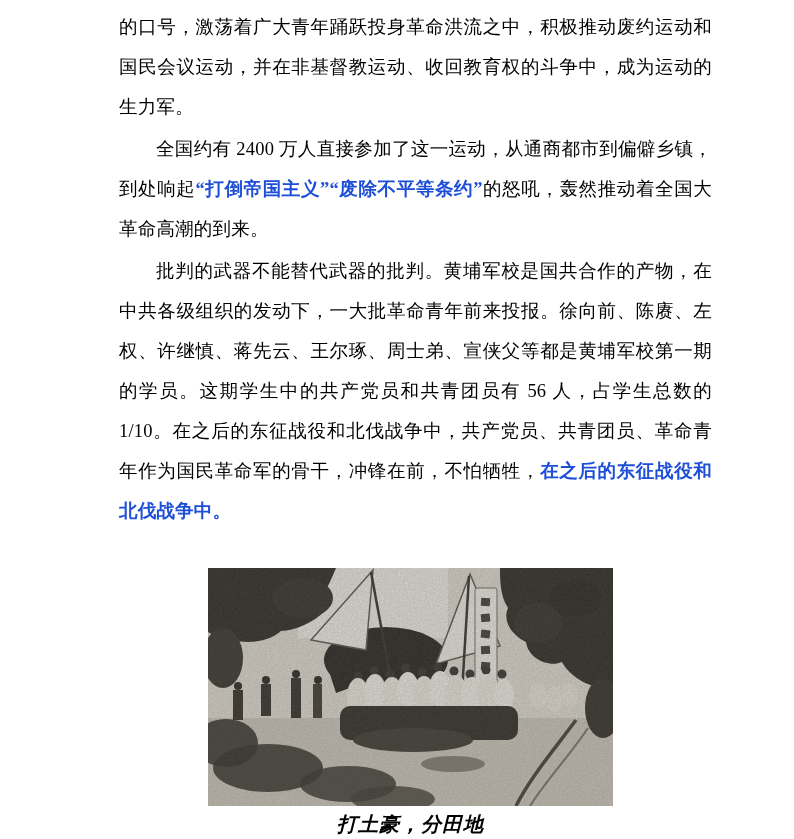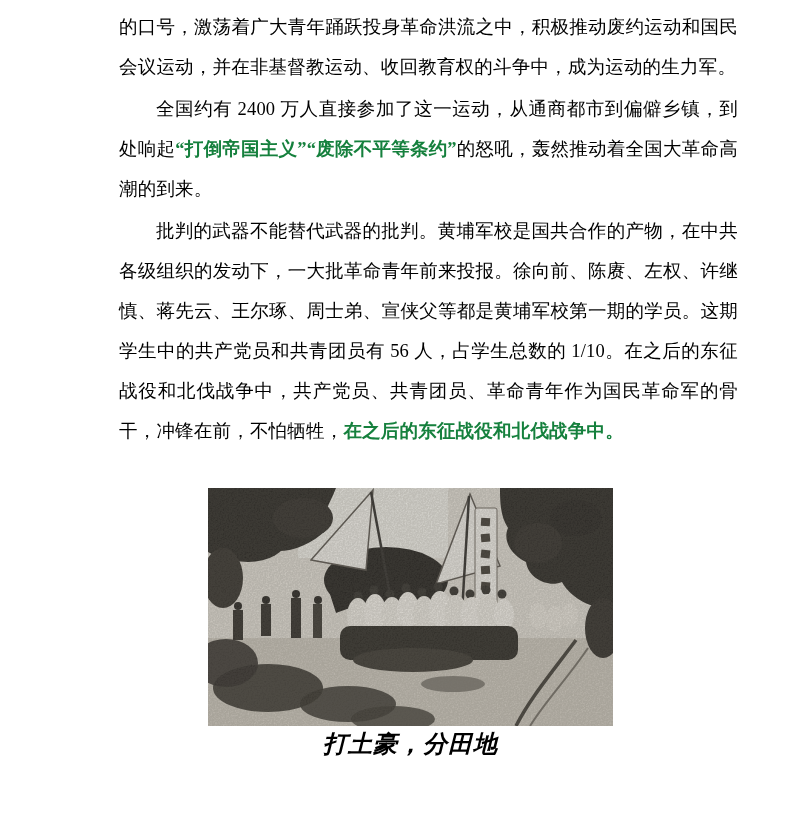--- a/index.html
+++ b/index.html
@@ -11,53 +11,53 @@
     width: 794px;
     height: 839px;
     overflow: hidden;
     font-family: "Liberation Serif", serif;
     color: #000000;
   }
   .page {
     box-sizing: border-box;
     width: 794px;
     height: 839px;
-    padding: 7px 56px 0 119px;
+    padding: 7px 82px 0 119px;
     background: #ffffff;
     font-family: Liberation Serif, serif;
   }
   p.para {
     margin: 0 0 2px 0;
     font-size: 18.5px;
     line-height: 40px;
     text-align: justify;
     text-justify: inter-character;
     letter-spacing: 0.2px;
   }
   p.para.indent {
     text-indent: 2em;
   }
   .red {
-    color: #15803d;
+    color: #1d4ed8;
     font-weight: bold;
   }
   figure.photo-figure {
     margin: 37px 0 0 89px;
     width: 405px;
     padding: 0;
   }
   .photo-frame {
     width: 405px;
     height: 238px;
     display: block;
   }
   figcaption.photo-caption {
     margin-top: 6px;
     text-align: center;
-    font-size: 24px;
+    font-size: 20px;
     line-height: 24px;
     font-weight: bold;
     font-style: italic;
     letter-spacing: 1px;
     color: #000000;
   }
 </style>
 </head>
 <body>
 

